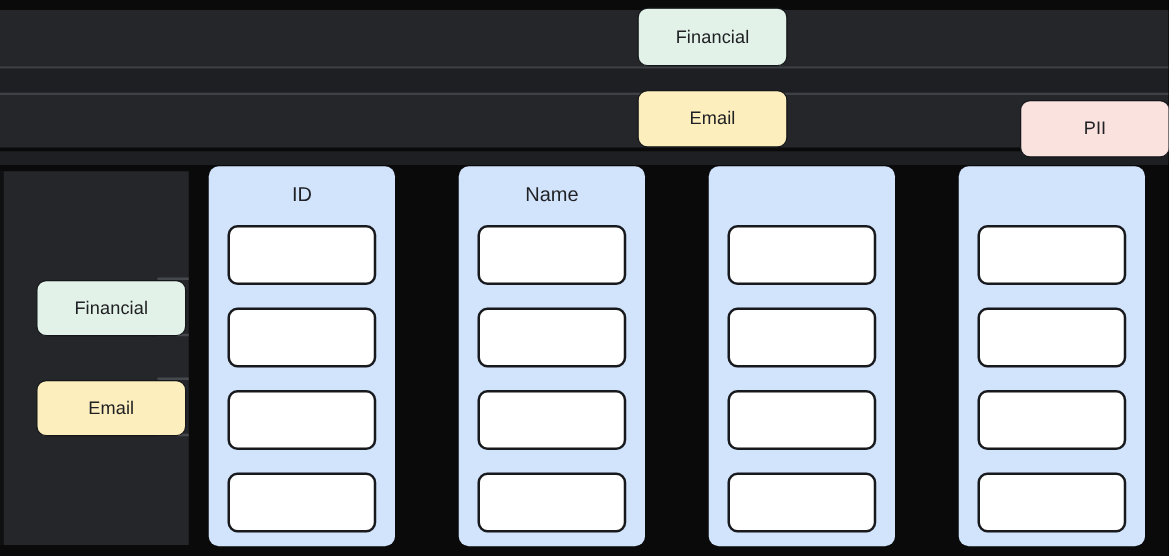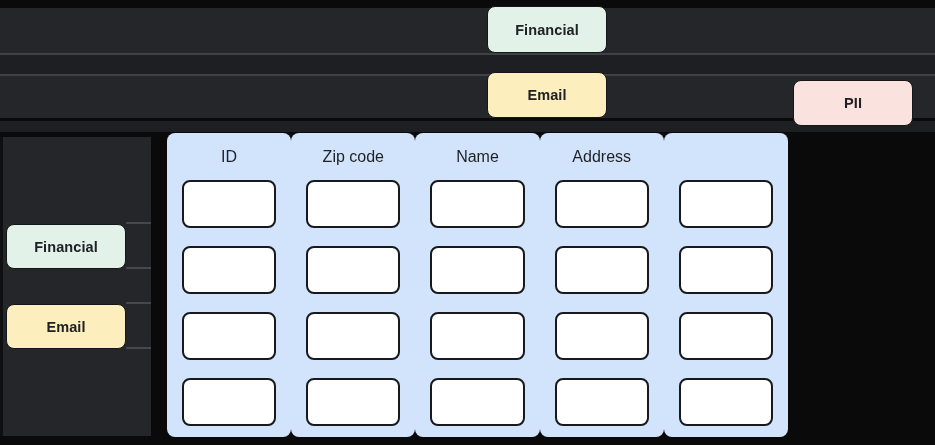--- a/index.html
+++ b/index.html
@@ -15,43 +15,44 @@
   .gaprow{position:absolute;left:0;top:55px;width:935px;height:19px;background:var(--bar-gap,#1d1f22);}
   .sep{position:absolute;left:0;width:935px;height:2px;background:var(--separator,#3e4145);}
   .sep1{top:53px;}
   .sep2{top:74px;}
   .strip{position:absolute;left:0;top:121px;width:935px;height:11px;background:var(--bar-gap,#1d1f22);}
   
   .tag{
     position:absolute;box-sizing:border-box;border-radius:8px;
     border:1.5px solid #141619;
     display:flex;align-items:center;justify-content:center;
-    font-size:14.5px;font-weight:bold;color:var(--tag-text,#202124);
+    font-size:14.5px;font-weight:normal;color:var(--tag-text,#202124);
     letter-spacing:.1px;
+    margin-left:23px;
   }
   .tag.mint{background:var(--financial-bg,#e2f2e8);}
   .tag.yellow{background:var(--email-bg,#fdeebd);}
   .tag.pink{background:var(--pii-bg,#fae2df);}
   .tag-financial-top{left:487px;top:6px;width:120px;height:47px;}
   .tag-email-top{left:487px;top:72px;width:120px;height:46px;}
   .tag-pii-top{left:793px;top:80px;width:120px;height:46px;}
   
   .panel{
     position:absolute;left:0;top:137px;width:151px;height:299px;
     background:var(--panel,#24262a);
     border-left:3px solid #0e0f10;box-sizing:border-box;
   }
   .tag-financial-panel{left:6px;top:224px;width:120px;height:45px;}
   .tag-email-panel{left:6px;top:304px;width:120px;height:45px;}
   .edge-line{position:absolute;left:126px;width:25px;height:2px;background:#45484c;}
   .edge-line.l1{top:222px;} .edge-line.l2{top:267px;}
   .edge-line.l3{top:302px;} .edge-line.l4{top:347px;}
   
   .table{
-    position:absolute;left:167px;top:133px;width:621px;height:304px;
+    position:absolute;left:167px;top:133px;width:749px;height:304px;
     display:flex;justify-content:space-between;
   }
   .col{
     position:relative;width:149px;height:304px;box-sizing:border-box;
     background:var(--column,#d2e3fc);border-radius:8px;
   }
   .col-header{
     height:47px;display:flex;align-items:center;justify-content:center;
     font-size:16px;color:#1f2124;font-weight:normal;
   }
@@ -92,39 +93,29 @@
     <div class="col">
       <div class="col-header">ID</div>
       <div class="cells">
           <div class="cell"></div>
           <div class="cell"></div>
           <div class="cell"></div>
           <div class="cell"></div>
         </div>
     </div>
     <div class="col">
-      <div class="col-header">Zip code</div>
-      <div class="cells">
-          <div class="cell"></div>
-          <div class="cell"></div>
-          <div class="cell"></div>
-          <div class="cell"></div>
-        </div>
-    </div>
-    <div class="col">
       <div class="col-header">Name</div>
       <div class="cells">
           <div class="cell"></div>
           <div class="cell"></div>
           <div class="cell"></div>
           <div class="cell"></div>
         </div>
     </div>
     <div class="col">
-      <div class="col-header">Address</div>
       <div class="cells">
           <div class="cell"></div>
           <div class="cell"></div>
           <div class="cell"></div>
           <div class="cell"></div>
         </div>
     </div>
     <div class="col">
       <div class="cells">
           <div class="cell"></div>

